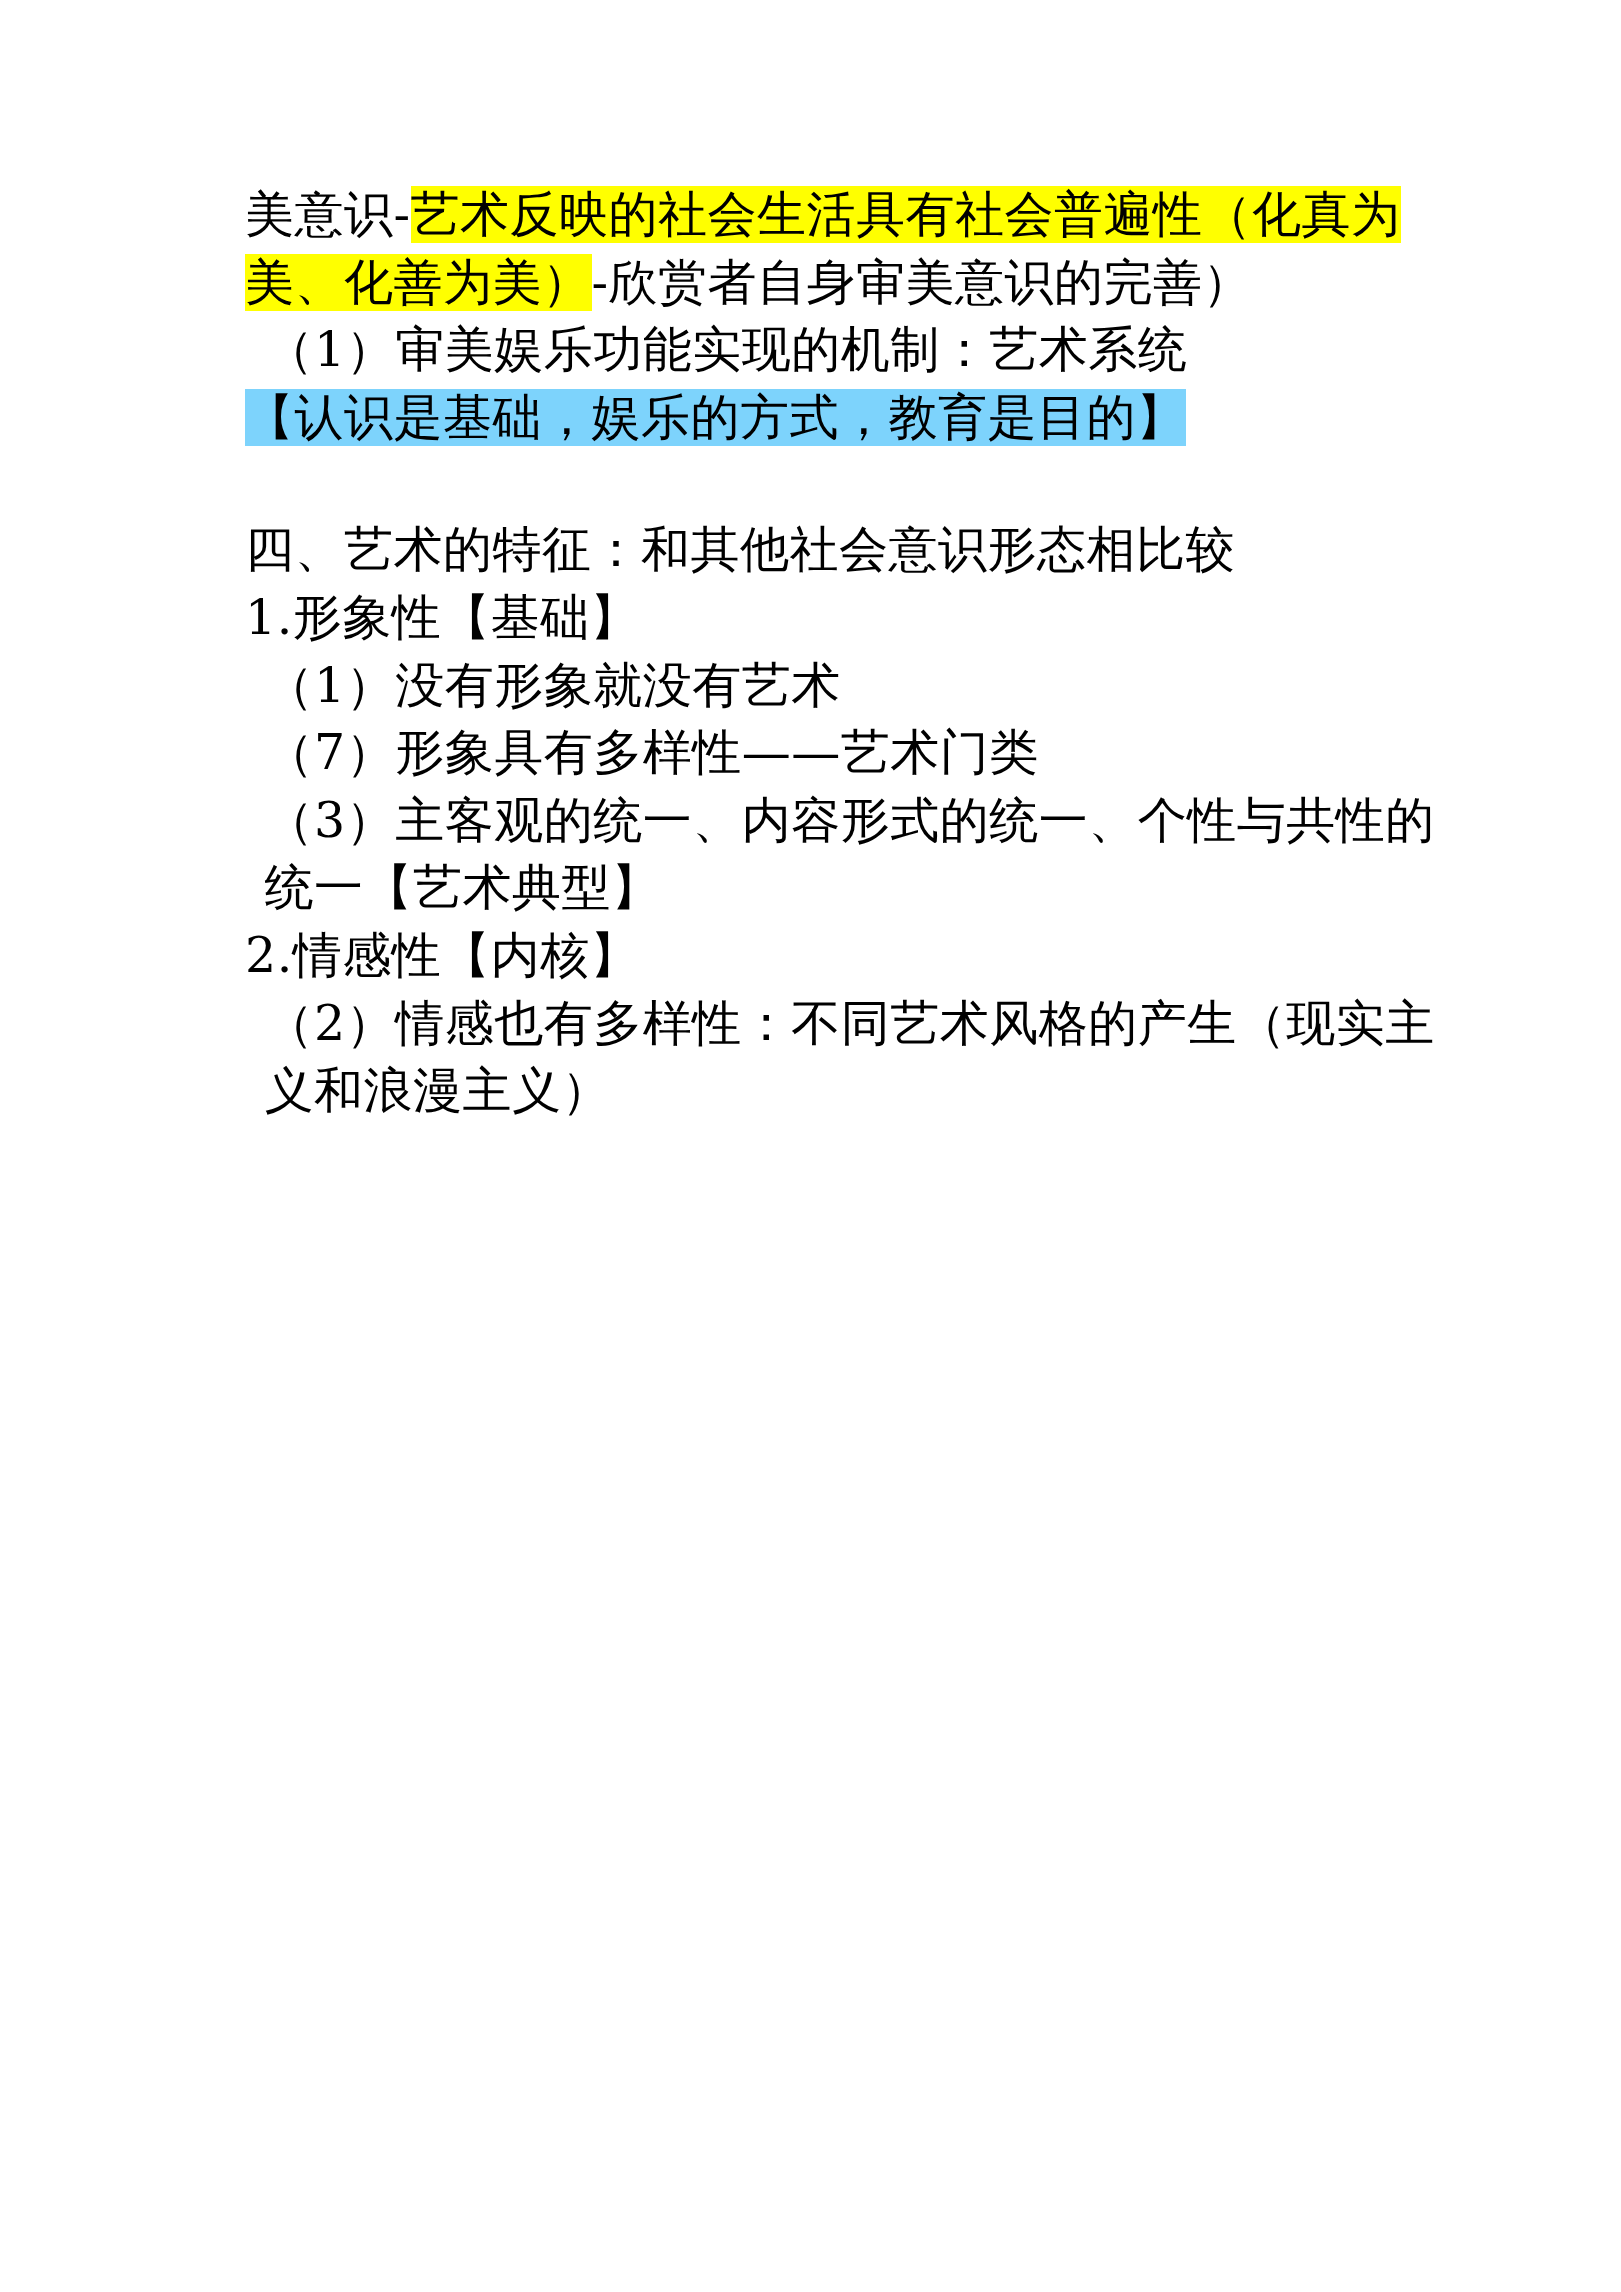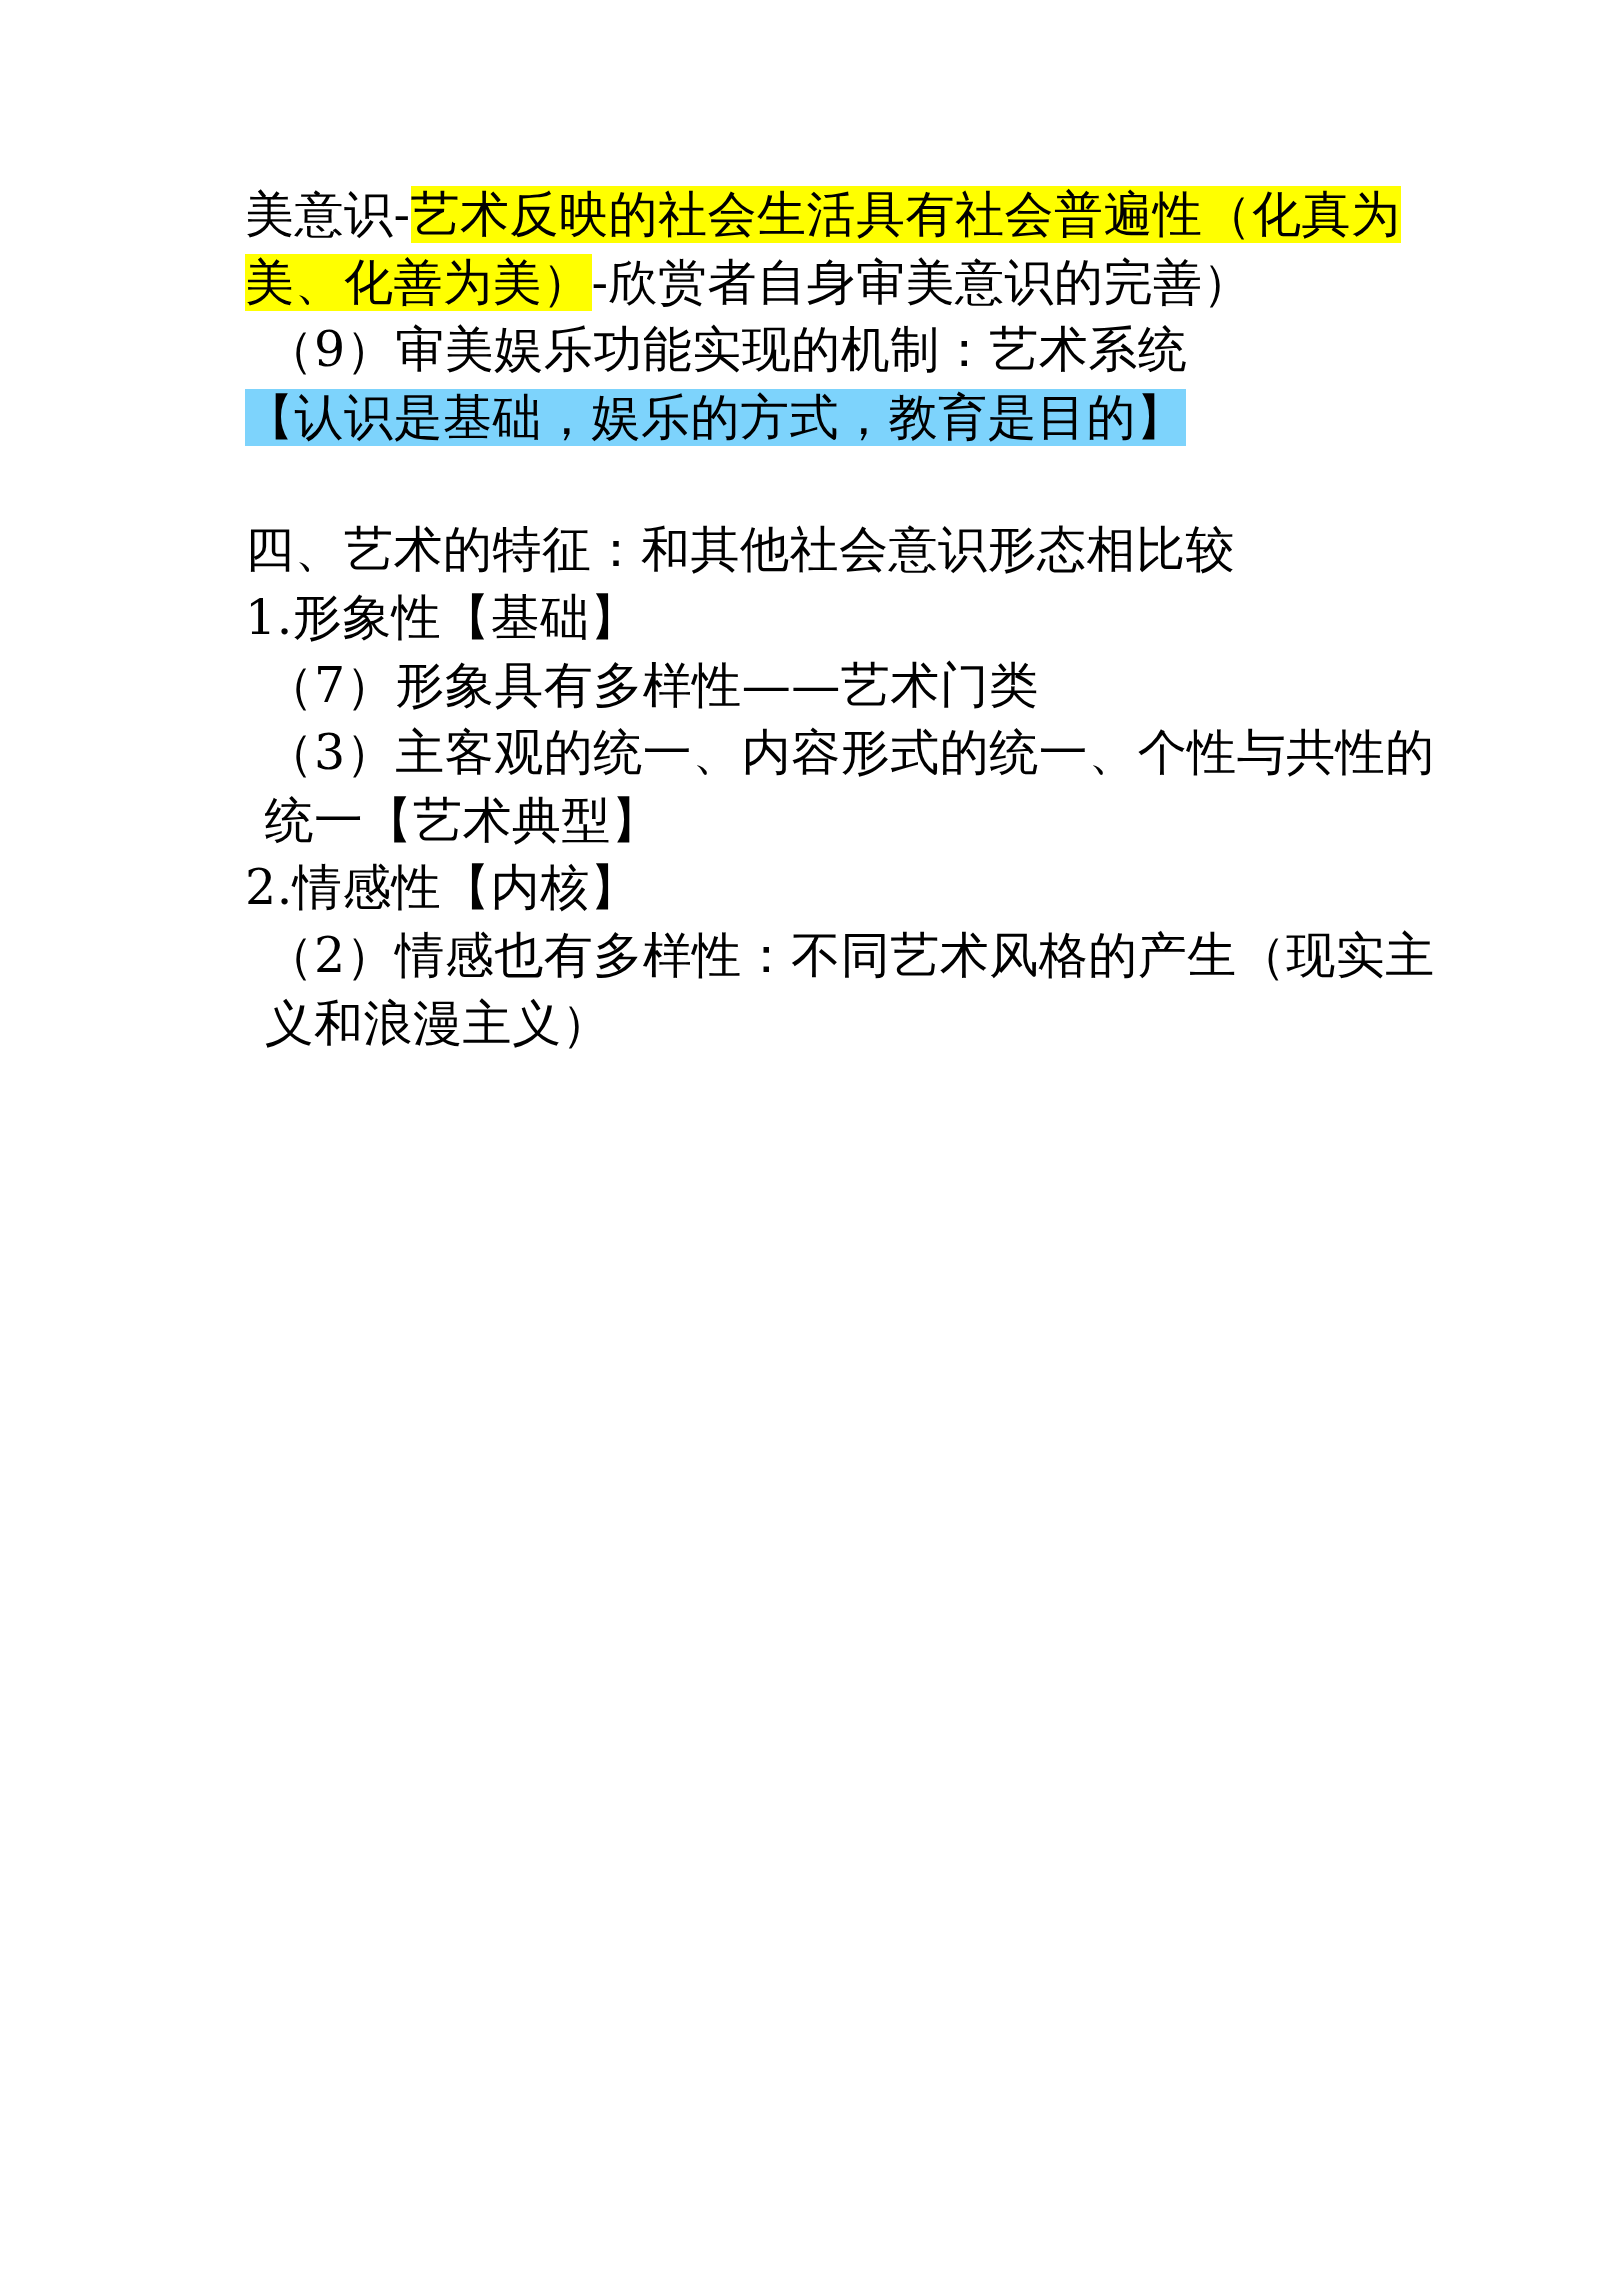--- a/index.html
+++ b/index.html
@@ -45,24 +45,25 @@
   .ind1 {
     padding-left: 19.6px;
   }
 </style>
 </head>
 <body>
 
 <div class="page">
   <div class="doc-body" id="doc-body">
       <p class="para line-block"><span>美意识-</span><span class="hl" style="background-color: rgb(255, 255, 0);">艺术反映的社会生活具有社会普遍性（化真为美、化善为美）</span><span>-欣赏者自身审美意识的完善）</span></p>
-      <p class="para line-block ind1"><span>（9）审美娱乐功能实现的机制：艺术系统</span></p>
+      <p class="para line-block ind1"><span>（1）审美娱乐功能实现的机制：艺术系统</span></p>
       <p class="para line-block"><span class="hl" style="background-color: #7dd3fc;">【认识是基础，娱乐的方式，教育是目的】</span></p>
       <div class="spacer"></div>
       <p class="para line-block"><span>四、艺术的特征：和其他社会意识形态相比较</span></p>
       <p class="para line-block"><span>1.形象性【基础】</span></p>
+      <p class="para line-block ind1"><span>（1）没有形象就没有艺术</span></p>
       <p class="para line-block ind1"><span>（7）形象具有多样性——艺术门类</span></p>
       <p class="para line-block ind1"><span>（3）主客观的统一、内容形式的统一、个性与共性的统一【艺术典型】</span></p>
       <p class="para line-block"><span>2.情感性【内核】</span></p>
       <p class="para line-block ind1"><span>（2）情感也有多样性：不同艺术风格的产生（现实主义和浪漫主义）</span></p>
     </div>
 </div>
 
 
 </body></html>

